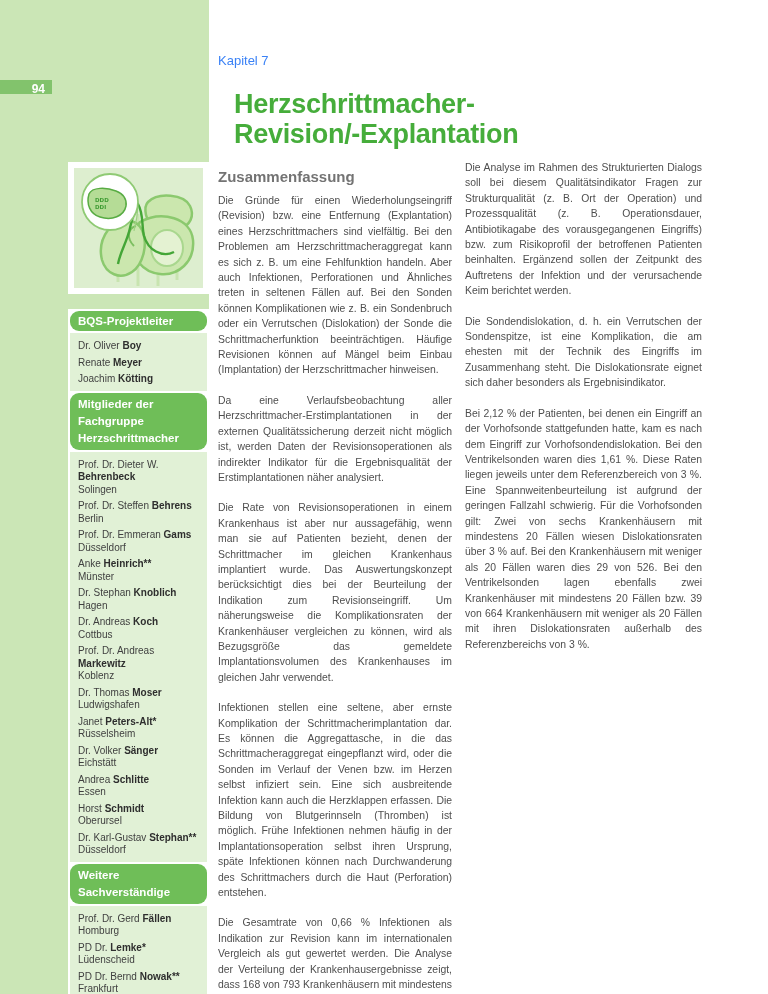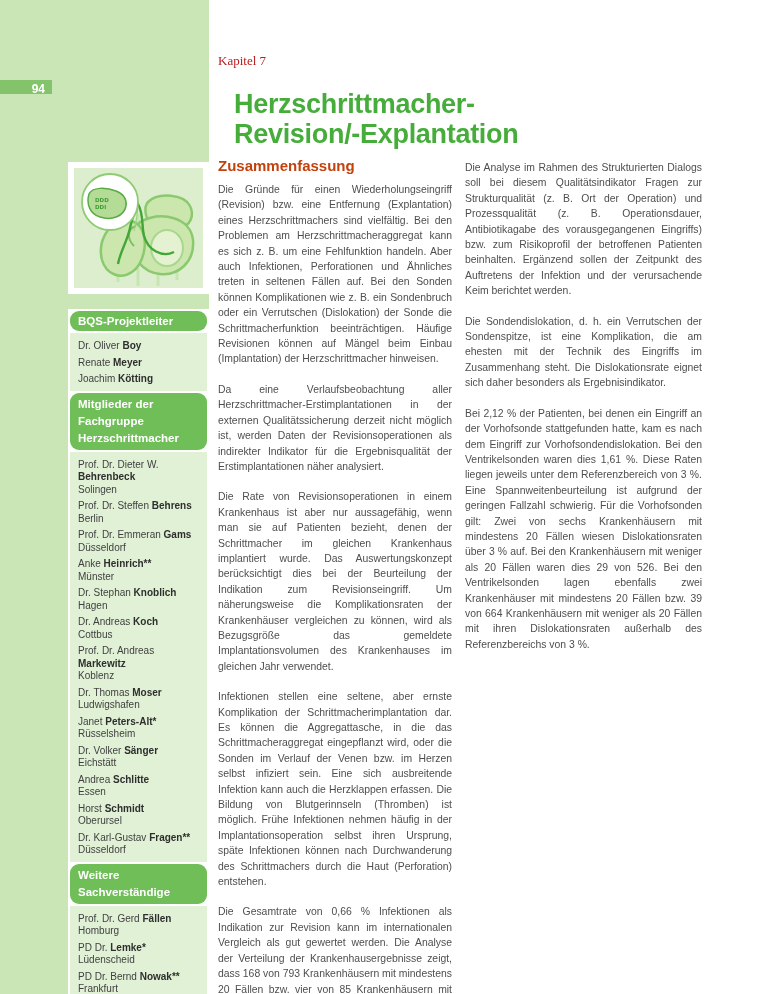--- a/index.html
+++ b/index.html
@@ -46,39 +46,39 @@
     background:#e1f1d6; color:#3f3f3f;
     font-size:10px; line-height:12.5px;
     padding:7px 8px 5px 8px;
   }
   .side-list .member { margin-bottom:4px; }
   .side-list .member:last-child { margin-bottom:0; }
   .side-list b { color:#2e2e2e; }
   
   .kicker {
     position:absolute; left:218px; top:53px;
-    font-size:13px; color:#b91c1c;font-family:Liberation Serif, serif;
+    font-size:13px; color:#3b82f6;
   }
   .title {
     position:absolute; left:218px; top:73px;
     margin:16px; font-size:27px; line-height:30px;
     color:#46ad3b; font-weight:bold; letter-spacing:-0.3px;
   }
   .columns {
     position:absolute; left:218px; top:156px;
     display:flex; gap:13px;
   }
   .col { text-align:justify; color:#4e4e4e; font-size:10.4px; line-height:15.4px; }
   .col1 { width:234px; }
   .col2 { width:237px; padding-top:4px; }
   .col p { margin:0 0 15px 0; }
   .summary-heading {
-    margin:1px 0 7px 0;
+    margin:12px 0 7px 0;
     font-size:15px; line-height:18px;
-    color:#c2410c; font-weight:bold;
+    color:#737373; font-weight:bold;
   }
 </style>
 </head>
 <body>
 
 <div class="page">
 
   <div class="sidebar"></div>
 
   <div class="page-num">94</div>
@@ -171,21 +171,21 @@
         </div>
       <div class="member">
           <div><span>Andrea</span> <b>Schlitte</b></div>
           <div>Essen</div>
         </div>
       <div class="member">
           <div><span>Horst</span> <b>Schmidt</b></div>
           <div>Oberursel</div>
         </div>
       <div class="member">
-          <div><span>Dr. Karl-Gustav</span> <b>Fragen**</b></div>
+          <div><span>Dr. Karl-Gustav</span> <b>Stephan**</b></div>
           <div>Düsseldorf</div>
         </div>
     </div>
 
     <div class="side-header">Weitere Sachverständige</div>
 
     <div class="side-list">
       <div class="member">
           <div><span>Prof. Dr. Gerd</span> <b>Fällen</b></div>
           <div>Homburg</div>

